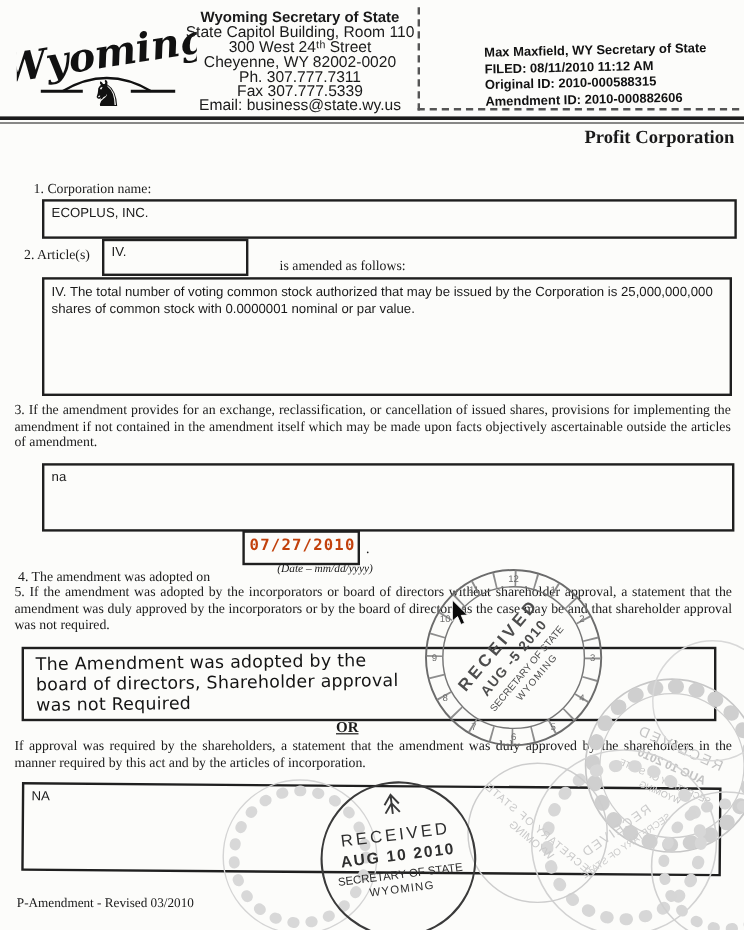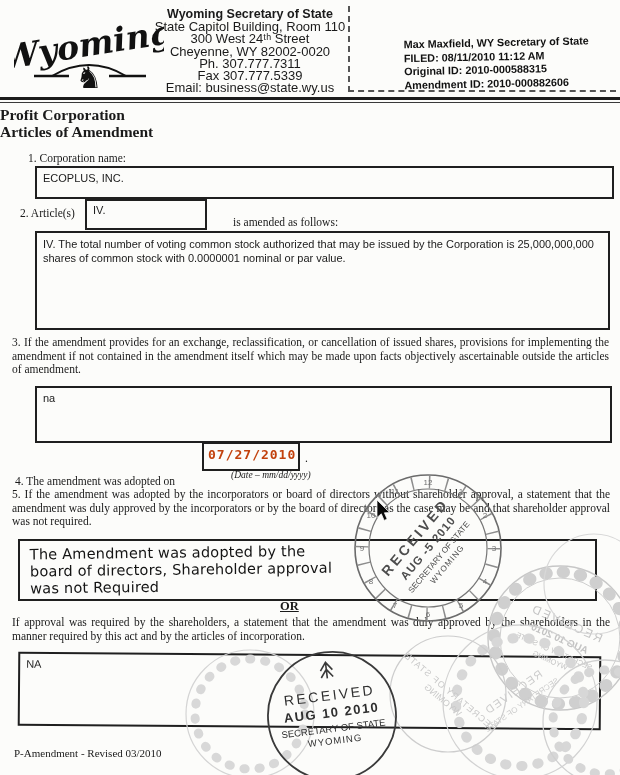--- a/index.html
+++ b/index.html
@@ -10,21 +10,21 @@
   .hdr-center{left:152px;top:7px;width:196px;text-align:center;
               font-family:"Liberation Sans","DejaVu Sans",sans-serif;}
   .hdr-office{font-size:12.5px;font-weight:bold;line-height:14px;}
   .hdr-line{font-size:13px;line-height:12.3px;}
   .dashed-box{left:348px;top:6px;width:266px;height:84px;
               border-left:2px dashed #555;border-bottom:2px dashed #555;}
   .filing{left:404px;top:36px;width:212px;font-family:"Liberation Sans","DejaVu Sans",sans-serif;
           font-weight:bold;font-size:10.8px;line-height:13.6px;transform:rotate(-1.2deg);color:#111;}
   .divider{left:0;top:97px;width:620px;height:2px;border-top:3px solid #1c1c1c;border-bottom:1px solid #3a3a3a;}
   
-  .doc-title{left:0;top:106px;width:612px;text-align:left;font-weight:bold;font-size:15.5px;line-height:17px;}
+  .doc-title{left:0;top:106px;width:612px;text-align:right;font-weight:bold;font-size:15.5px;line-height:17px;}
   
   .lbl{font-size:11.5px;}
   .para{font-size:11.5px;line-height:13.6px;text-align:justify;}
   
   .fbox{border:2px solid #1f1f1f;background:transparent;
         font-family:"Liberation Sans","DejaVu Sans",sans-serif;font-size:11px;}
   .fbox .val{padding:4px 6px;display:block;}
   .hand{font-family:"DejaVu Sans",sans-serif;font-size:14.5px;line-height:17px;color:#141414;
         transform:rotate(-0.7deg);letter-spacing:0.2px;}
   .hand-date{font-family:"DejaVu Sans Mono","DejaVu Sans",monospace;font-weight:bold;
@@ -62,21 +62,20 @@
   <div class="abs filing">
     <div>Max Maxfield, WY Secretary of State</div>
     <div>FILED: 08/11/2010 11:12 AM</div>
     <div>Original ID: 2010-000588315</div>
     <div>Amendment ID: 2010-000882606</div>
   </div>
 
   <div class="abs divider"></div>
 
   <div class="abs doc-title" style="top:106px;">Profit Corporation</div>
-  <div class="abs doc-title" style="top:123px;">Articles of Amendment</div>
 
   <div class="abs lbl" style="left:28px;top:152px;">1. Corporation name:</div>
   <div class="abs fbox" style="left:35px;top:166px;width:575px;height:29px;">
     <span class="val">ECOPLUS, INC.</span>
   </div>
 
   <div class="abs lbl" style="left:20px;top:207px;">2. Article(s)</div>
   <div class="abs fbox" style="left:85px;top:199px;width:118px;height:27px;">
     <span class="val" style="padding:3px 6px;">IV.</span>
   </div>

